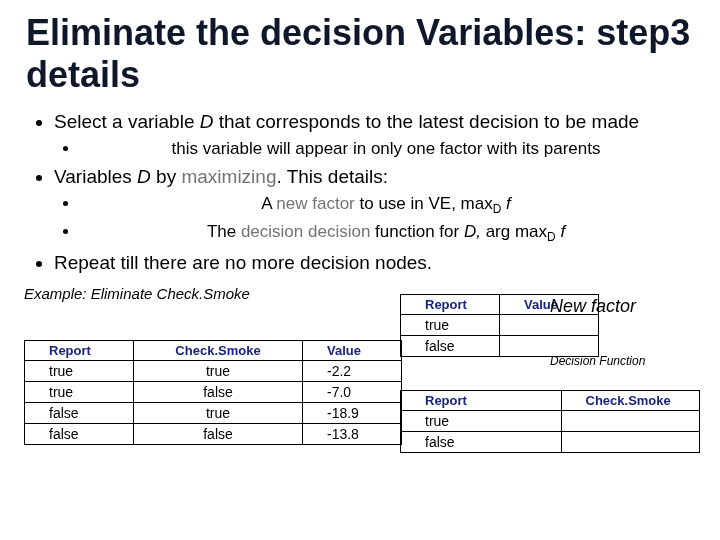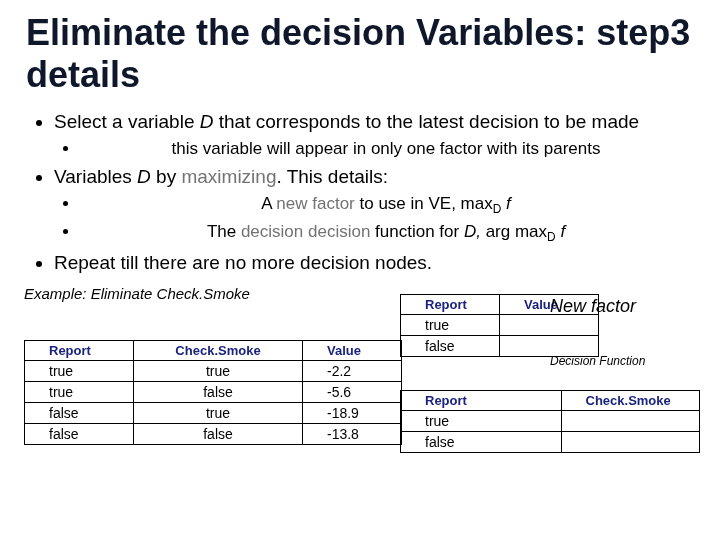--- a/index.html
+++ b/index.html
@@ -108,21 +108,21 @@
           <th>Value</th>
         </tr>
     <tr>
           <td>true</td>
           <td>true</td>
           <td>-2.2</td>
         </tr>
     <tr>
           <td>true</td>
           <td>false</td>
-          <td>-5.6</td>
+          <td>-7.0</td>
         </tr>
     <tr>
           <td>false</td>
           <td>true</td>
           <td>-18.9</td>
         </tr>
     <tr>
           <td>false</td>
           <td>false</td>
           <td>-13.8</td>

